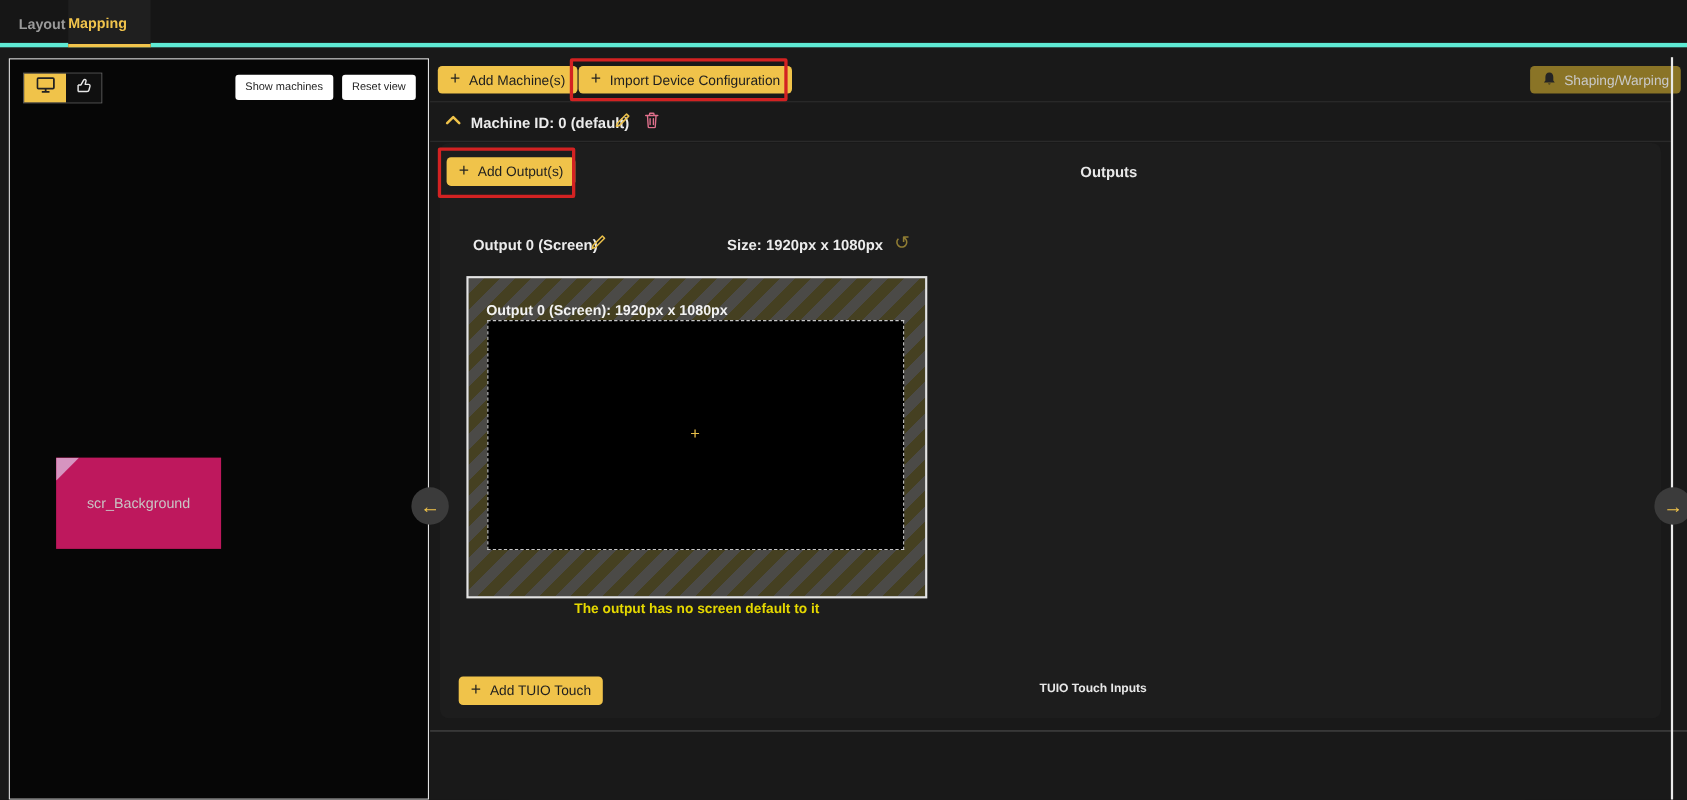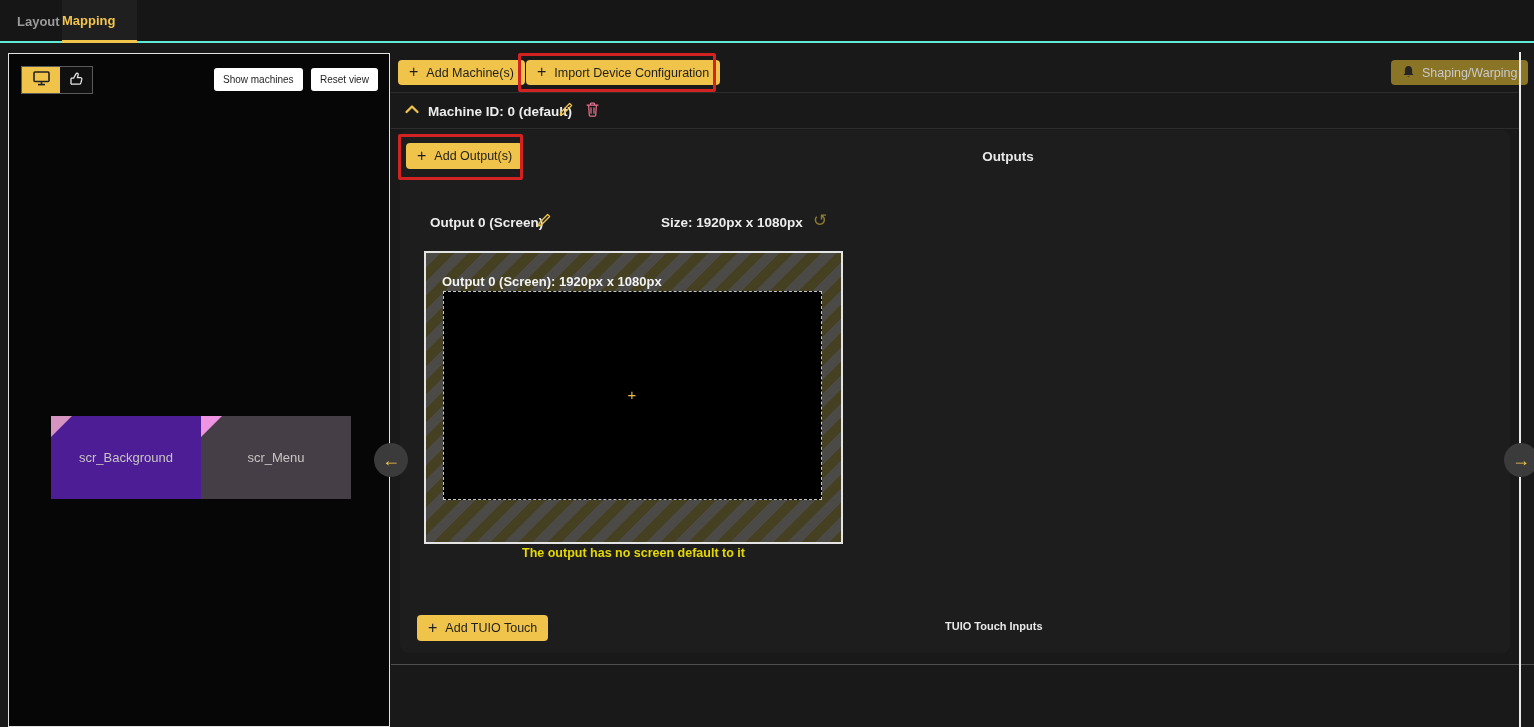--- a/index.html
+++ b/index.html
@@ -2,42 +2,42 @@
 <html><head>
 <meta charset="utf-8">
 <style>
   * { margin:0; padding:0; box-sizing:border-box; }
   html,body { width:1534px; height:727px; background:#191919; overflow:hidden;
               font-family:"Liberation Sans", sans-serif; position:relative; }
   .abs { position:absolute; }
 
   
   .tabbar { left:0; top:0; width:1534px; height:43px; background:#161616;
-            border-bottom:2px solid #5eead4; }
+            border-bottom:4px solid #5eead4; }
   .tab-layout { left:8px; top:0; height:43px; line-height:43px; padding:0 9px;
                 color:#9a9a9a; font-size:13px; font-weight:bold; }
   .tab-mapping { left:62px; top:0; height:43px; width:75px; background:#1f1f1f;
                  color:#f1c44c; font-size:13px; font-weight:bold; text-align:left;
                  line-height:41px; border-bottom:3px solid #f1c44c; }
 
   
   .left-panel { left:8px; top:53px; width:382px; height:674px; background:#060606;
                 border:1.5px solid #e2e2e2; }
   .toggle-group { left:12px; top:12px; display:flex; border:1px solid #5a5a5a; }
   .toggle-btn { width:38px; height:26px; display:flex; align-items:center; justify-content:center; }
   .toggle-monitor { background:#f0c34a; }
   .toggle-thumb { width:32px; background:#101010; }
   .panel-btn { height:23px; line-height:23px; background:#ffffff; color:#1f1f1f;
                border:none; border-radius:3px; font-size:10px; padding:0 9px;
                font-family:inherit; cursor:pointer; position:absolute; }
   .show-machines { left:205px; top:14px; }
   .reset-view { left:302px; top:14px; }
   .screen-tile { top:362px; width:150px; height:83px; display:flex; align-items:center;
                  justify-content:center; color:#c9c4c4; font-size:13px; }
-  .tile-1 { left:42px; background:#4c1d95; }
+  .tile-1 { left:42px; background:#be185d; }
   .tile-2 { left:192px; background:#453e46; }
   .corner-tri { position:absolute; left:0; top:0; width:21px; height:21px;
                 clip-path:polygon(0 0,100% 0,0 100%); }
   .tri-1 { background:#d694c0; }
   .tri-2 { background:#ef93e3; }
 
   
   .nav-circle { width:34px; height:34px; border-radius:50%; background:#3b3b3b;
                 color:#f0c34a; display:flex; align-items:center; justify-content:center;
                 font-size:18px; font-weight:bold; z-index:6; cursor:pointer; }
@@ -122,24 +122,20 @@
       </span>
     </div>
   </div>
   <button class="panel-btn show-machines">Show machines</button>
   <button class="panel-btn reset-view">Reset view</button>
 
   <div class="abs screen-tile tile-1">
     <div class="corner-tri tri-1"></div>
     <span>scr_Background</span>
   </div>
-  <div class="abs screen-tile tile-2">
-    <div class="corner-tri tri-2"></div>
-    <span>scr_Menu</span>
-  </div>
 </div>
 
 <div class="abs right-border"></div>
 <div class="abs nav-circle nav-left">
   <span>←</span>
 </div>
 <div class="abs nav-circle nav-right">
   <span>→</span>
 </div>
 

